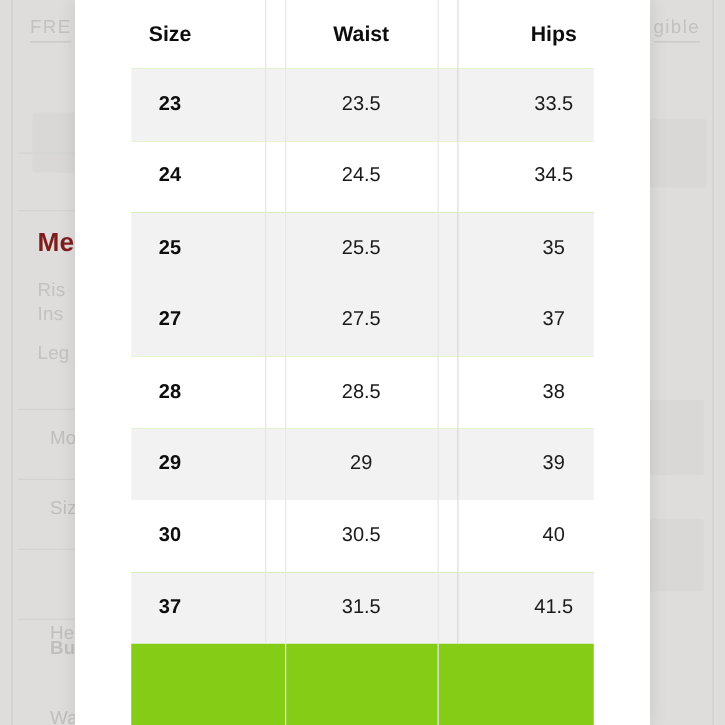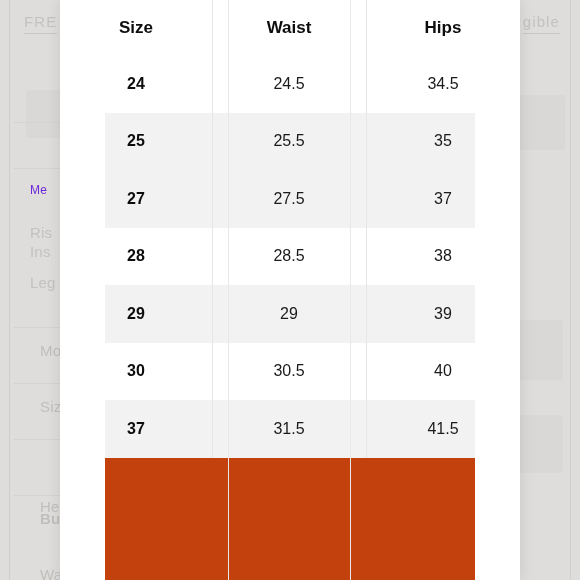--- a/index.html
+++ b/index.html
@@ -51,40 +51,40 @@
     white-space: nowrap;
     letter-spacing: .2px;
   }
   .bg-text.link {
     font-size: 15px;
     letter-spacing: 1.1px;
     border-bottom: 1px solid #c9c8c6;
     padding-bottom: 3px;
   }
   .bg-text.heading {
-    font-size: 12px;
-    font-weight: normal;
-    color: #6d28d9;
+    font-size: 21px;
+    font-weight: bold;
+    color: #7f1d1d;
   }
   .bg-text.spec {
     font-size: 15px;
   }
   .bg-text.accordion {
     font-size: 15px;
     color: #c0bfbd;
   }
 
   
   .modal {
     position: absolute;
     left: 60px;
     top: 0;
     width: 460px;
     height: 580px;
-    background: #c2410c;
+    background: #84cc16;
     box-shadow: 0 0 14px rgba(0,0,0,.10);
     overflow: hidden;
   }
 
   .size-table {
     position: absolute;
     left: 0;
     top: 0;
     width: 460px;
     border-collapse: collapse;
@@ -195,20 +195,25 @@
           <col class="c-hips">
       </colgroup>
       <thead>
         <tr>
           <th>Size</th>
           <th class="sep">Waist</th>
           <th class="sep">Hips</th>
         </tr>
       </thead>
       <tbody id="tbody">
+          <tr class="alt">
+            <td class="sizecell">23</td>
+            <td class="sep">23.5</td>
+            <td class="sep">33.5</td>
+          </tr>
           <tr>
             <td class="sizecell">24</td>
             <td class="sep">24.5</td>
             <td class="sep">34.5</td>
           </tr>
           <tr class="alt">
             <td class="sizecell">25</td>
             <td class="sep">25.5</td>
             <td class="sep">35</td>
           </tr>

